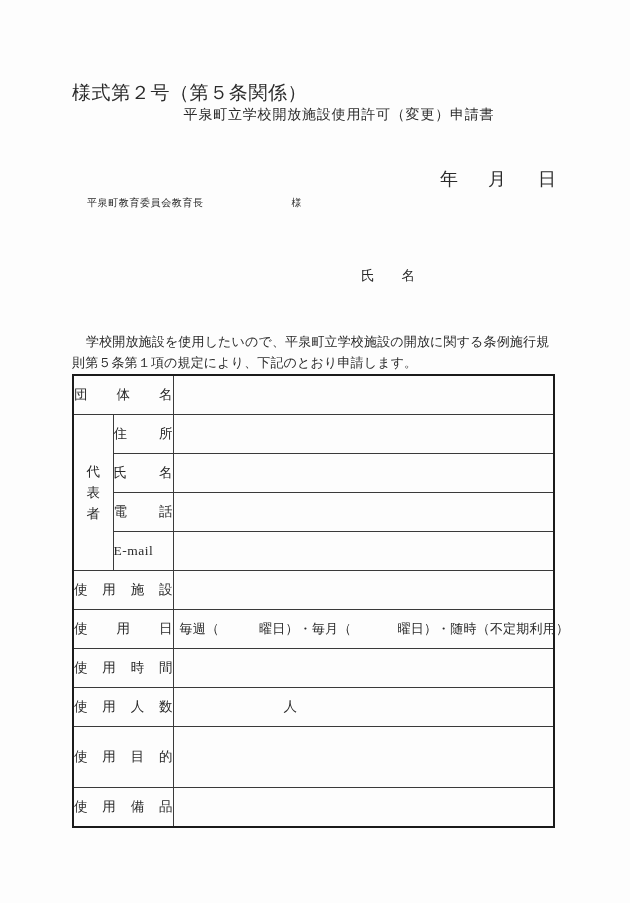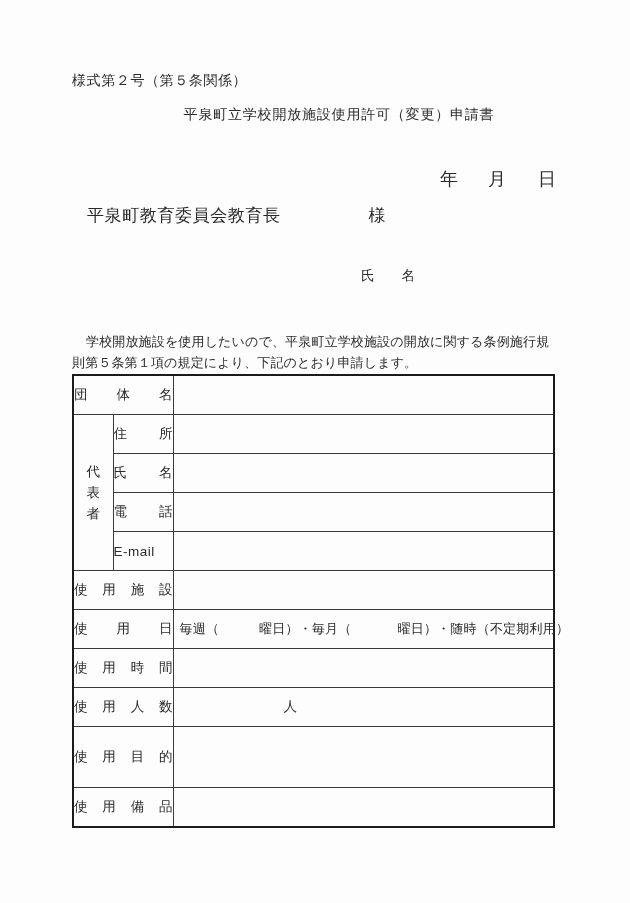--- a/index.html
+++ b/index.html
@@ -21,22 +21,22 @@
     position: absolute;
     left: 0; top: 0;
     width: 630px;
     height: 903px;
   }
 
   
   .form-no {
     position: absolute;
     left: 72px;
-    top: 72px;
-    font-size: 14px;
+    top: 80px;
+    font-size: 19px;
     letter-spacing: 0.6px;
     white-space: nowrap;
   }
 
   .doc-title {
     position: absolute;
     left: 0;
     top: 106px;
     width: 630px;
     text-align: center;
@@ -54,22 +54,22 @@
     font-size: 18px;
     white-space: nowrap;
   }
   .date-line .seg { display: inline-block; }
   .date-line .gap-a { display: inline-block; width: 30px; }
   .date-line .gap-b { display: inline-block; width: 32px; }
 
   .addressee {
     position: absolute;
     left: 87px;
-    top: 204px;
-    font-size: 17px;
+    top: 196px;
+    font-size: 10px;
     letter-spacing: 0.6px;
     white-space: nowrap;
     text-align: center;
   }
   .addressee .sama {
     display: inline-block;
     margin-left: 88px;
   }
 
   
@@ -126,21 +126,21 @@
     vertical-align: middle;
   }
 
   .lbl {
     text-align: justify;
     text-align-last: justify;
     padding: 0 11px;
     white-space: nowrap;
   }
   .lbl-mono {
-    font-family: Liberation Sans, sans-serif;
+    font-family: Liberation Serif, serif;
     font-size: 12px;
     text-align: left;
     text-align-last: left;
     padding: 0 11px;
     letter-spacing: 0.5px;
   }
 
   .rep-cell {
     text-align: center;
     padding: 0;

